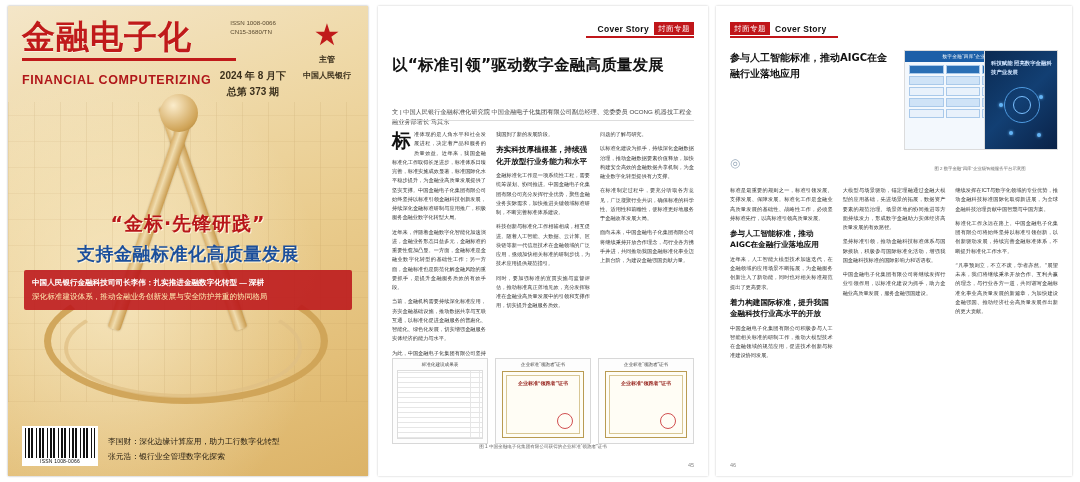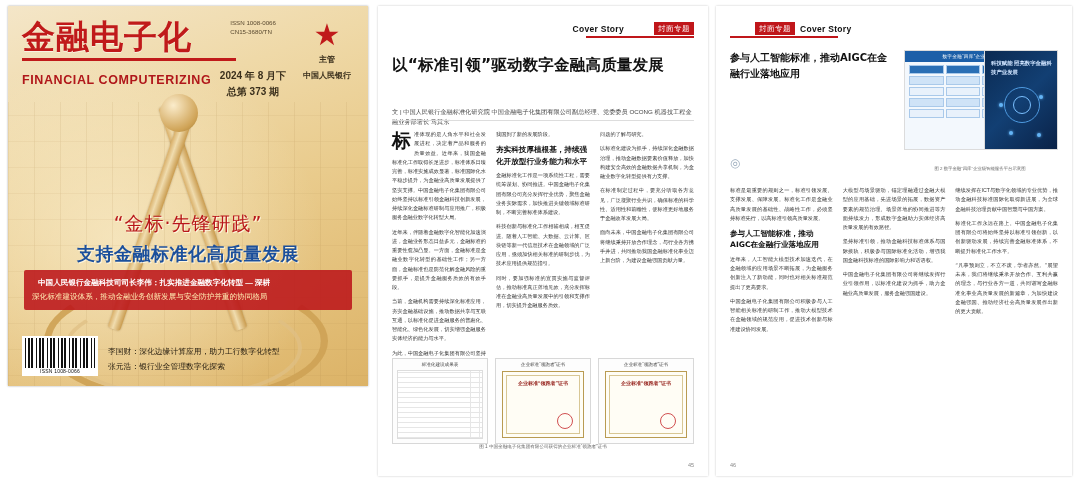--- a/index.html
+++ b/index.html
@@ -1,20 +1,20 @@
 <!DOCTYPE html>
 <html><head>
 <meta charset="utf-8">
 <style>
   html,body{margin:0;padding:0;background:#ffffff;}
   body{width:1080px;height:482px;font-family:"Liberation Sans",sans-serif;overflow:hidden;}
   .page{position:relative;width:1080px;height:482px;background:#fff;}
 
   
-  .cover{position:absolute;left:8px;top:6px;width:360px;height:380px;
+  .cover{position:absolute;left:8px;top:6px;width:360px;height:470px;
      background:linear-gradient(160deg,#f4e6c8 0%,#efd9a8 28%,#e9cb8c 55%,#e3bf79 78%,#dcb367 100%);
      box-shadow:0 0 2px rgba(0,0,0,.35);overflow:hidden;}
   .cover-wash{position:absolute;left:0;top:0;right:0;bottom:0;
      background:radial-gradient(ellipse at 30% 62%, rgba(255,248,225,.55) 0%, rgba(255,248,225,0) 58%);}
   .masthead{position:absolute;left:14px;top:14px;width:220px;}
   .mast-cn{font-family:"DejaVu Sans",sans-serif;font-weight:bold;font-size:33px;color:#c01a1a;letter-spacing:1px;line-height:1.05;
      text-shadow:0 1px 0 rgba(255,255,255,.55);}
   .mast-rule{margin-top:3px;height:3px;background:#c01a1a;width:214px;}
   .mast-en{margin-top:12px;font-size:12.5px;letter-spacing:.6px;color:#b0171a;font-weight:bold;}
   .issn{position:absolute;right:92px;top:12px;text-align:left;font-size:6.2px;color:#5a4a30;line-height:1.5;}
@@ -33,44 +33,44 @@
       background:radial-gradient(circle at 35% 30%,#fbeccb,#cfa356 70%,#9e7630);}
   .arc{position:absolute;left:36px;top:176px;width:270px;height:112px;border:7px solid #cfa356;border-radius:50%;
       border-top-color:transparent;opacity:.92;}
   .arc2{position:absolute;left:56px;top:196px;width:230px;height:92px;border:4px solid #e0c085;border-radius:50%;
       border-top-color:transparent;opacity:.75;}
   .gridlines{position:absolute;left:0;top:0;right:0;bottom:0;opacity:.30;
      background-image:repeating-linear-gradient(90deg,rgba(160,120,60,.35) 0 1px,transparent 1px 26px),
                       repeating-linear-gradient(0deg,rgba(160,120,60,.25) 0 1px,transparent 1px 26px);}
 
   .cover-title{position:absolute;left:0;right:0;top:205px;text-align:center;}
-  .ct1{font-family:"DejaVu Sans",sans-serif;font-weight:normal;font-size:19px;color:#b8161a;letter-spacing:1px;
+  .ct1{font-family:"DejaVu Sans",sans-serif;font-weight:bold;font-size:19px;color:#b8161a;letter-spacing:1px;
      text-shadow:1px 1px 0 #fff6dd;}
   .ct2{margin-top:5px;font-family:Liberation Serif, serif;font-weight:bold;font-size:18px;color:#1b4f9c;letter-spacing:.5px;
      text-shadow:1px 1px 0 #fff6dd;}
   .redband{position:absolute;left:16px;right:16px;top:264px;background:rgba(188,22,26,.88);color:#ffe9b0;
      font-size:7.6px;line-height:1.85;padding:6px 8px;border-radius:2px;}
-  .redband .hl{color:#fff;font-weight:bold;margin-left:6px;}
+  .redband .hl{color:#fff;font-weight:bold;}
 
   .cover-foot{position:absolute;left:0;right:0;bottom:12px;padding:0 14px;}
   .foot-lines{margin-left:86px;font-size:7.8px;color:#2a2113;line-height:1.85;}
   .barcode{position:absolute;left:14px;bottom:10px;width:76px;height:40px;background:#fff;padding:2px 3px 0;box-sizing:border-box;}
   .bars{height:30px;background:repeating-linear-gradient(90deg,#111 0 1px,#fff 1px 3px,#111 3px 5px,#fff 5px 6px,#111 6px 8px,#fff 8px 11px);}
   .bar-cap{font-size:5px;text-align:center;color:#111;letter-spacing:.2px;}
 
   
   .sheet{position:absolute;top:6px;background:#fff;box-shadow:0 0 2px rgba(0,0,0,.22);overflow:hidden;}
   .sheet-mid{left:378px;width:330px;height:470px;}
   .sheet-right{left:716px;width:356px;height:470px;}
 
   .cs-head{position:absolute;top:16px;display:flex;align-items:center;gap:5px;}
   .cs-mid{right:14px;}
   .cs-right{left:14px;}
   .cs-label{font-size:8.5px;font-weight:bold;color:#111;letter-spacing:.3px;}
-  .cs-chip{background:#c0161a;color:#fff;font-size:7.5px;padding:1.5px 4px;letter-spacing:.5px;margin-left:25px;}
+  .cs-chip{background:#c0161a;color:#fff;font-size:7.5px;padding:1.5px 4px;letter-spacing:.5px;}
   .cs-rule{position:absolute;top:30px;height:2px;background:#c0161a;}
   .rule-mid{right:14px;width:108px;}
   .rule-right{left:14px;width:108px;}
 
   .art-title{position:absolute;left:14px;top:48px;width:302px;font-family:"DejaVu Sans",sans-serif;font-weight:bold;
      font-size:15.5px;color:#111;line-height:1.5;letter-spacing:.2px;}
   .art-byline{position:absolute;left:14px;top:101px;width:302px;font-size:6.2px;color:#444;line-height:1.6;}
   .art-byline-rule{position:absolute;left:14px;top:114px;width:302px;height:1px;background:#ddd;}
 
   .cols{position:absolute;display:flex;gap:10px;}
@@ -300,20 +300,21 @@
       </div>
     </div>
 
     <div class="shot-cap">图 2  数字金融“四库”企业级智能服务平台示意图</div>
 
     <div class="cols cols-right">
       <div class="col">
         <p class="para">标准是最重要的规则之一，标准引领发展、支撑发展、保障发展。标准化工作是金融业高质量发展的基础性、战略性工作，必须坚持标准先行，以高标准引领高质量发展。</p>
         <div class="subhead">参与人工智能标准，推动AIGC在金融行业落地应用</div>
         <p class="para">近年来，人工智能大模型技术加速迭代，在金融领域的应用场景不断拓展，为金融服务创新注入了新动能，同时也对相关标准规范提出了更高要求。</p>
+        <div class="subhead">着力构建国际标准，提升我国金融科技行业高水平的开放</div>
         <p class="para">中国金融电子化集团有限公司积极参与人工智能相关标准的研制工作，推动大模型技术在金融领域的规范应用，促进技术创新与标准建设协同发展。</p>
       </div>
       <div class="col">
         <p class="para">大模型与场景驱动，锚定理融通过金融大模型的应用基础，先进场景的拓展，数据资产要素的规范治理、场景落地的协同推进等方面持续发力，形成数字金融助力实体经济高质量发展的有效路径。</p>
         <p class="para">坚持标准引领，推动金融科技标准体系与国际接轨，积极参与国际标准化活动，增强我国金融科技标准的国际影响力和话语权。</p>
         <p class="para">中国金融电子化集团有限公司将继续发挥行业引领作用，以标准化建设为抓手，助力金融业高质量发展，服务金融强国建设。</p>
       </div>
       <div class="col">
         <p class="para">继续发挥在ICT与数字化领域的专业优势，推动金融科技标准国际化取得新进展，为全球金融科技治理贡献中国智慧与中国方案。</p>
         <p class="para">标准化工作永远在路上。中国金融电子化集团有限公司将始终坚持以标准引领创新，以创新驱动发展，持续完善金融标准体系，不断提升标准化工作水平。</p>

